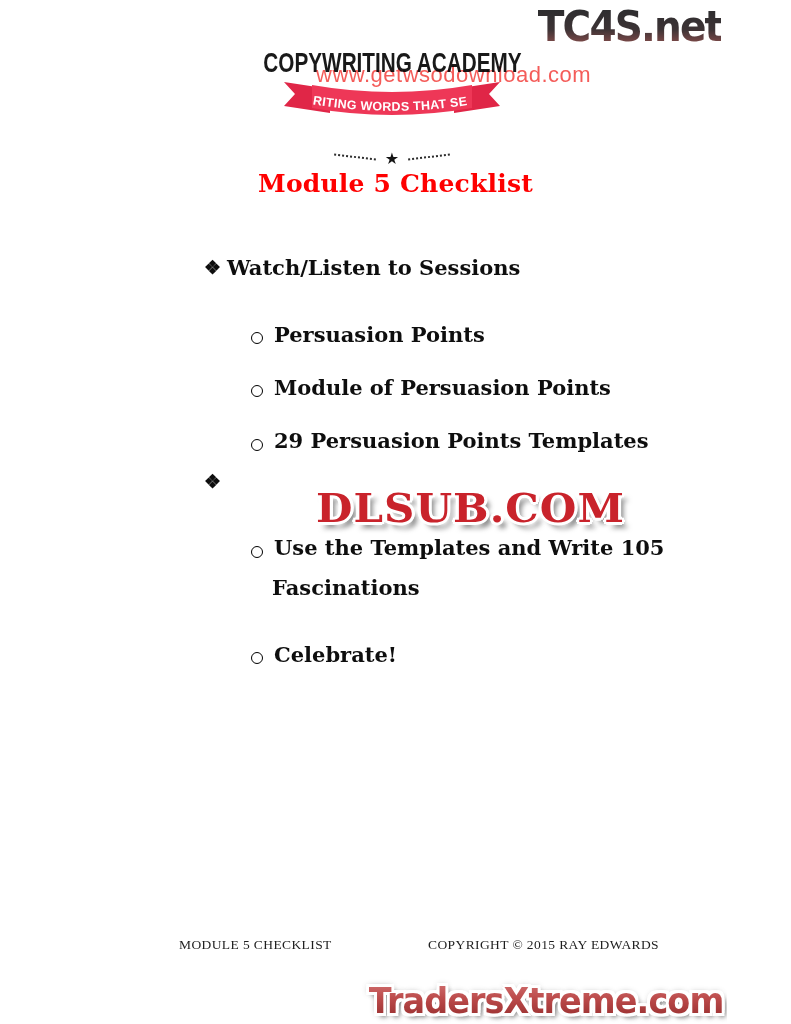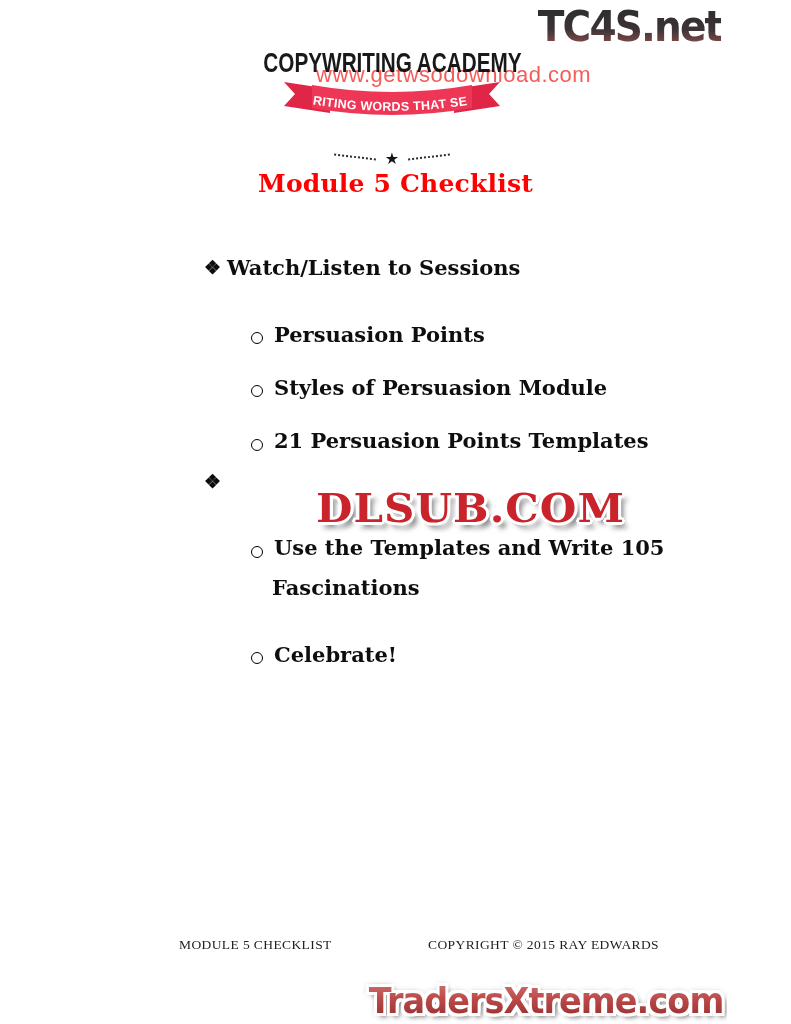--- a/index.html
+++ b/index.html
@@ -136,25 +136,25 @@
     <div class="row l1">
       <span class="dbullet">❖</span>
       <span>Watch/Listen to Sessions</span>
     </div>
     <div class="row l2">
       <span class="cbullet"></span>
       <span>Persuasion Points</span>
     </div>
     <div class="row l2">
       <span class="cbullet"></span>
-      <span>Styles of Persuasion Module</span>
+      <span>Module of Persuasion Points</span>
     </div>
     <div class="row l2">
       <span class="cbullet"></span>
-      <span>21 Persuasion Points Templates</span>
+      <span>29 Persuasion Points Templates</span>
     </div>
     <div class="row l1">
       <span class="dbullet">❖</span>
     </div>
     <div class="row l2">
       <span class="cbullet"></span>
       <span>Use the Templates and Write 105</span>
     </div>
     <div class="row cont">
       <span>Fascinations</span>

